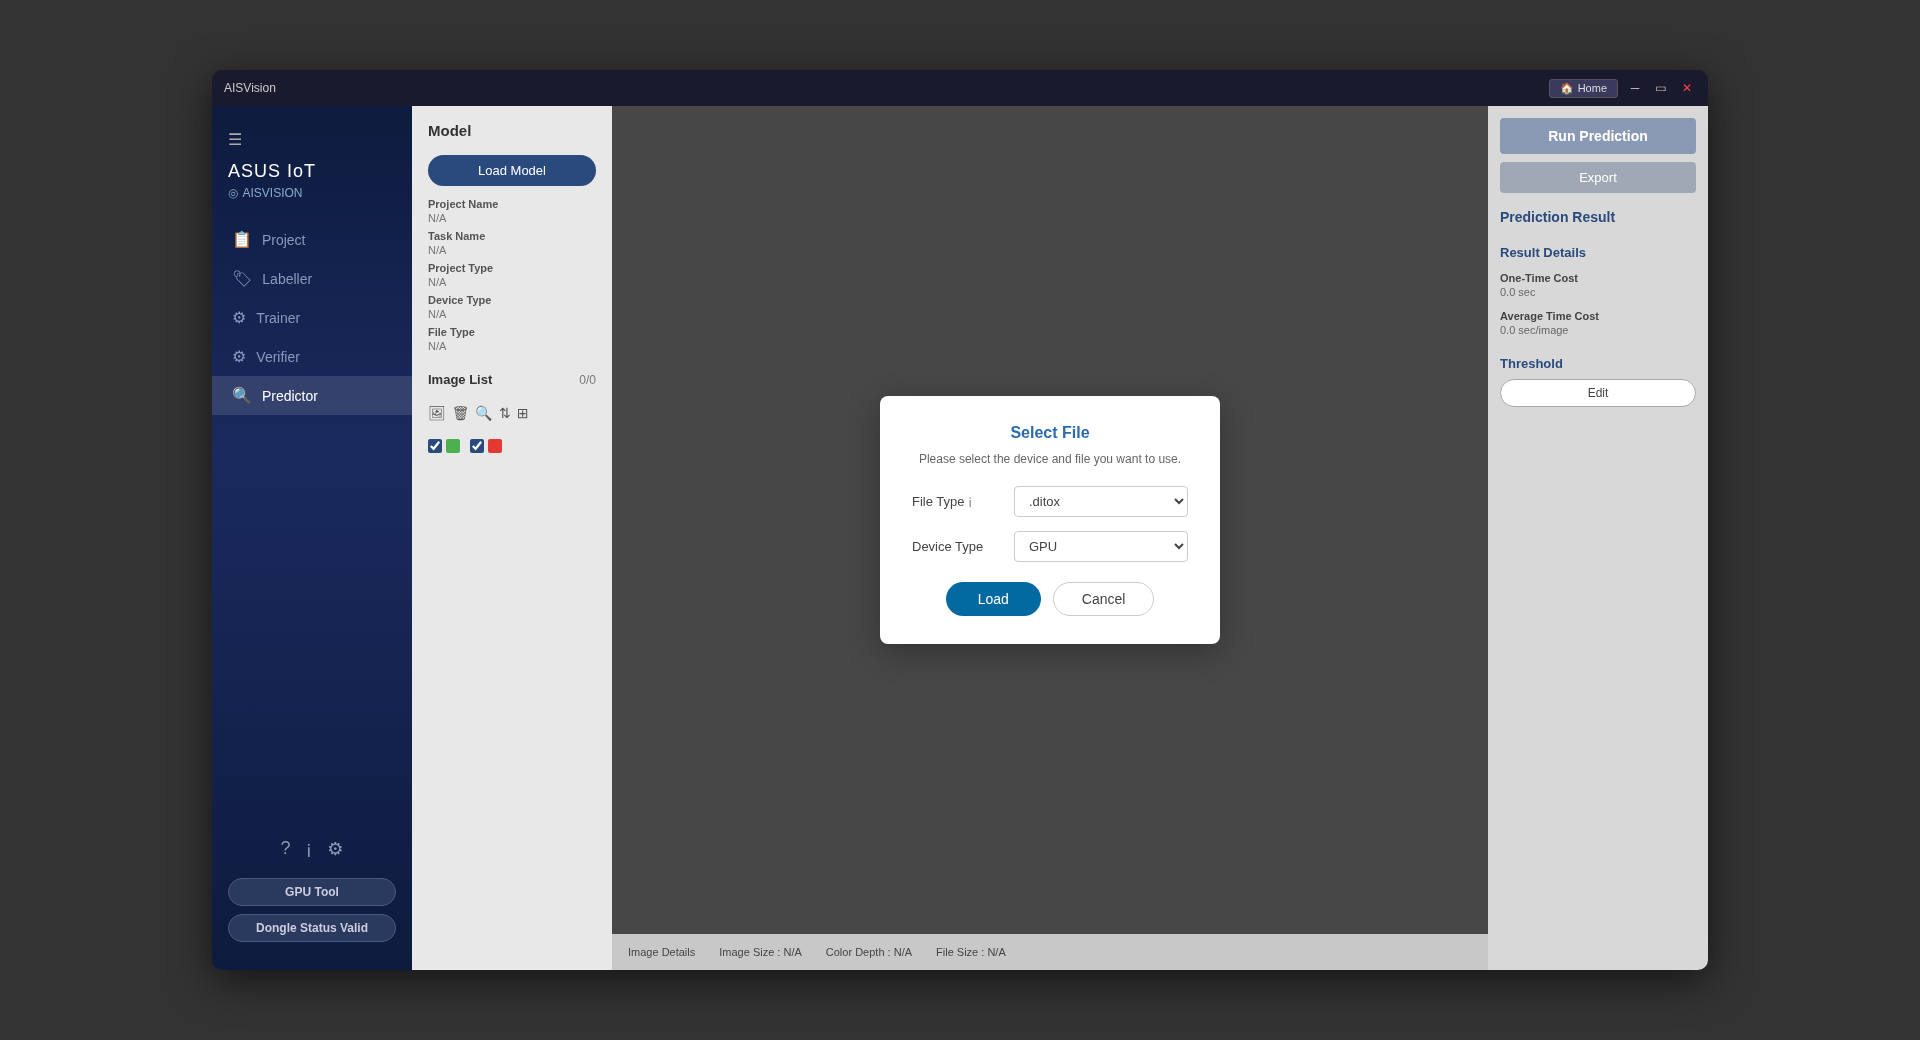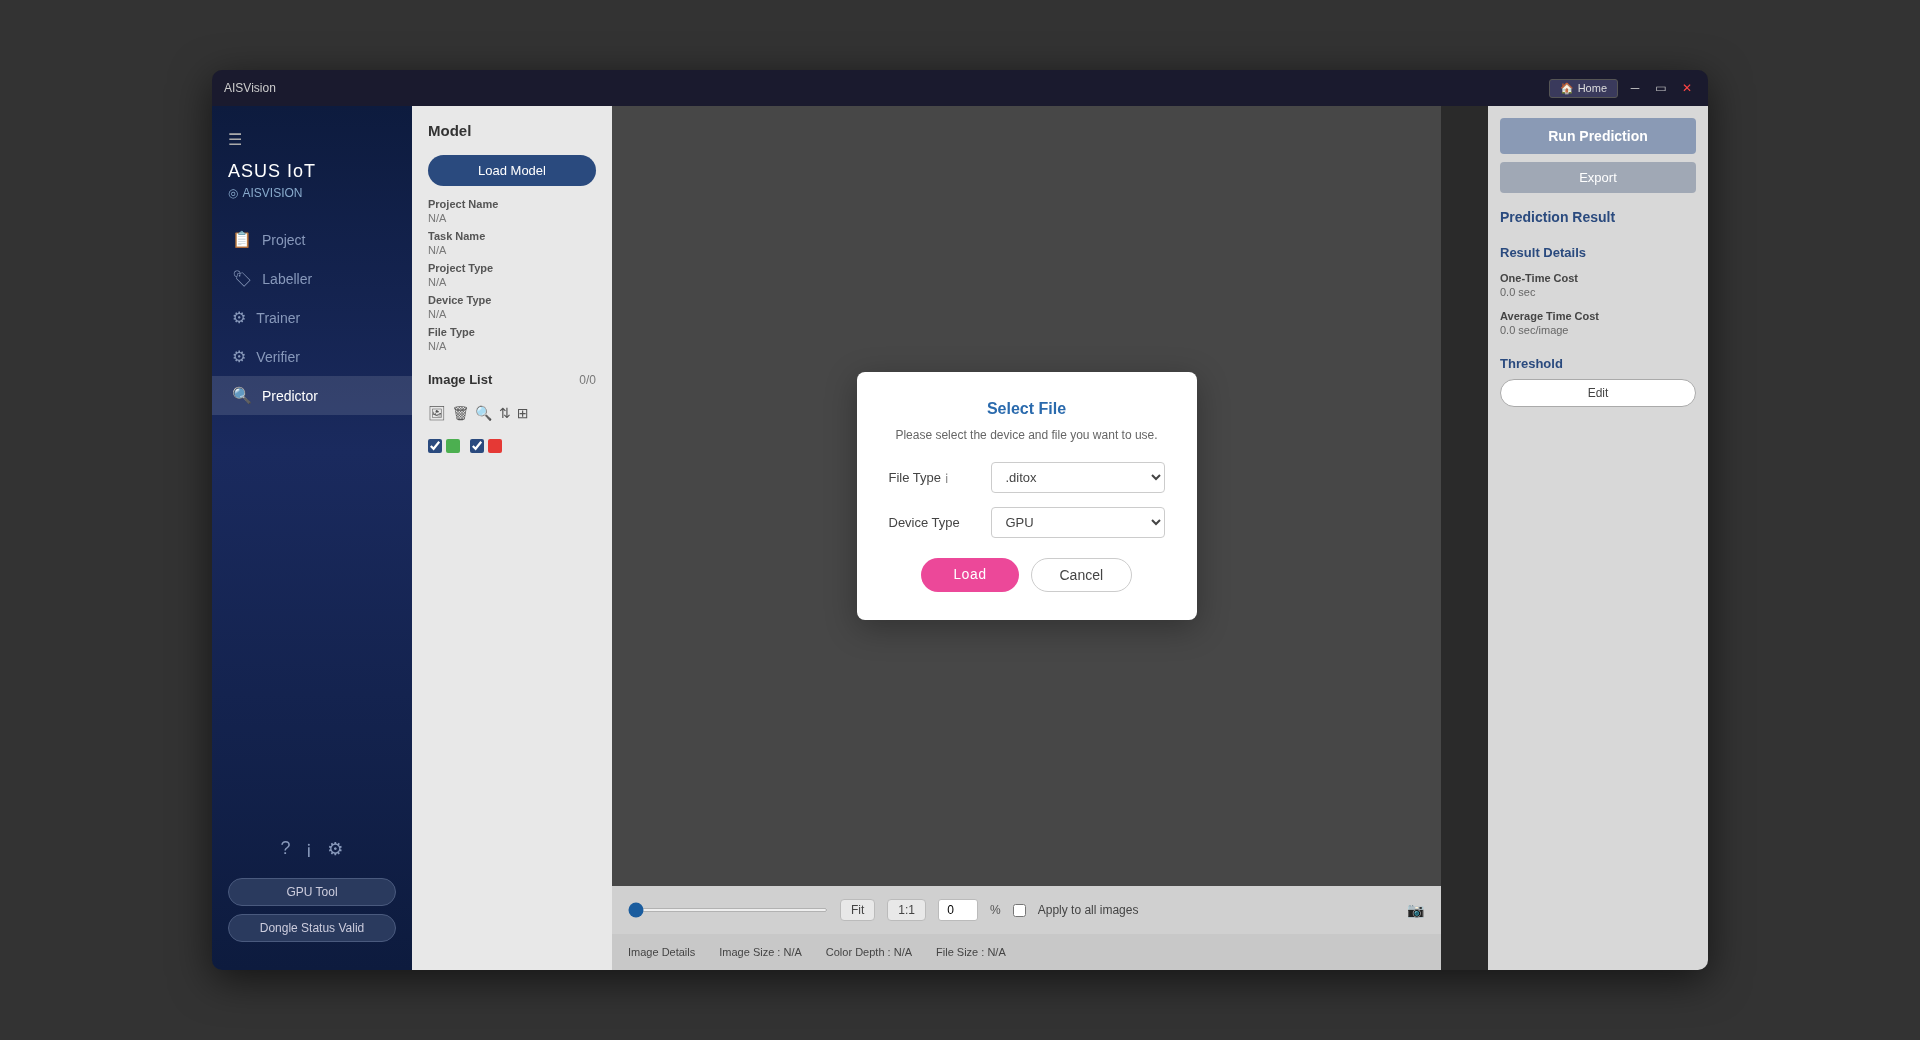--- a/index.html
+++ b/index.html
@@ -149,20 +149,21 @@
 
     .gpu-btn, .dongle-btn {
       background: #2a3a5e;
       border: 1px solid #4a5a7e;
       border-radius: 20px;
       color: #ccd;
       font-size: 12px;
       padding: 6px 12px;
       cursor: pointer;
       text-align: center;
+      font-weight: bold;
     }
 
     
     .left-panel {
       width: 200px;
       background: #e8e8e8;
       display: flex;
       flex-direction: column;
       padding: 16px;
       flex-shrink: 0;
@@ -332,21 +333,20 @@
 
     
     .right-panel {
       width: 220px;
       background: #d8d8d8;
       display: flex;
       flex-direction: column;
       padding: 12px;
       flex-shrink: 0;
       gap: 8px;
-      margin-left: 47px;
     }
 
     .run-pred-btn {
       background: #8a9ab5;
       color: white;
       border: none;
       border-radius: 4px;
       padding: 10px;
       font-size: 14px;
       cursor: pointer;
@@ -480,28 +480,27 @@
     }
 
     .modal-buttons {
       display: flex;
       gap: 12px;
       justify-content: center;
       margin-top: 20px;
     }
 
     .load-btn {
-      background: #ec4899;
+      background: #0369a1;
       color: white;
       border: none;
       border-radius: 20px;
       padding: 8px 32px;
       font-size: 14px;
       cursor: pointer;
-      font-family: Liberation Mono, monospace;
     }
 
     .cancel-btn {
       background: white;
       color: #444;
       border: 1px solid #ccc;
       border-radius: 20px;
       padding: 8px 28px;
       font-size: 14px;
       cursor: pointer;
@@ -653,30 +652,20 @@
 
             <div class="modal-buttons">
               <button class="load-btn">Load</button>
               <button class="cancel-btn">Cancel</button>
             </div>
           </div>
         </div>
 
       </div>
 
-      <div class="bottom-toolbar">
-        <input type="range" min="0" max="100" value="0" class="zoom-slider" style="">
-        <button class="zoom-btn">Fit</button>
-        <button class="zoom-btn">1:1</button>
-        <input type="number" class="zoom-input" value="0" style="">
-        <span class="zoom-pct">%</span>
-        <input type="checkbox" class="apply-checkbox" style="">
-        <label class="apply-label">Apply to all images</label>
-        <span class="toolbar-icon" style="margin-left: auto;">📷</span>
-      </div>
 
       <div class="image-details-bar">
         <span class="detail-text">Image Details</span>
         <span class="detail-text">
           <span>Image Size :</span>
           <span>N/A</span>
         </span>
         <span class="detail-text">
           <span>Color Depth :</span>
           <span>N/A</span>

